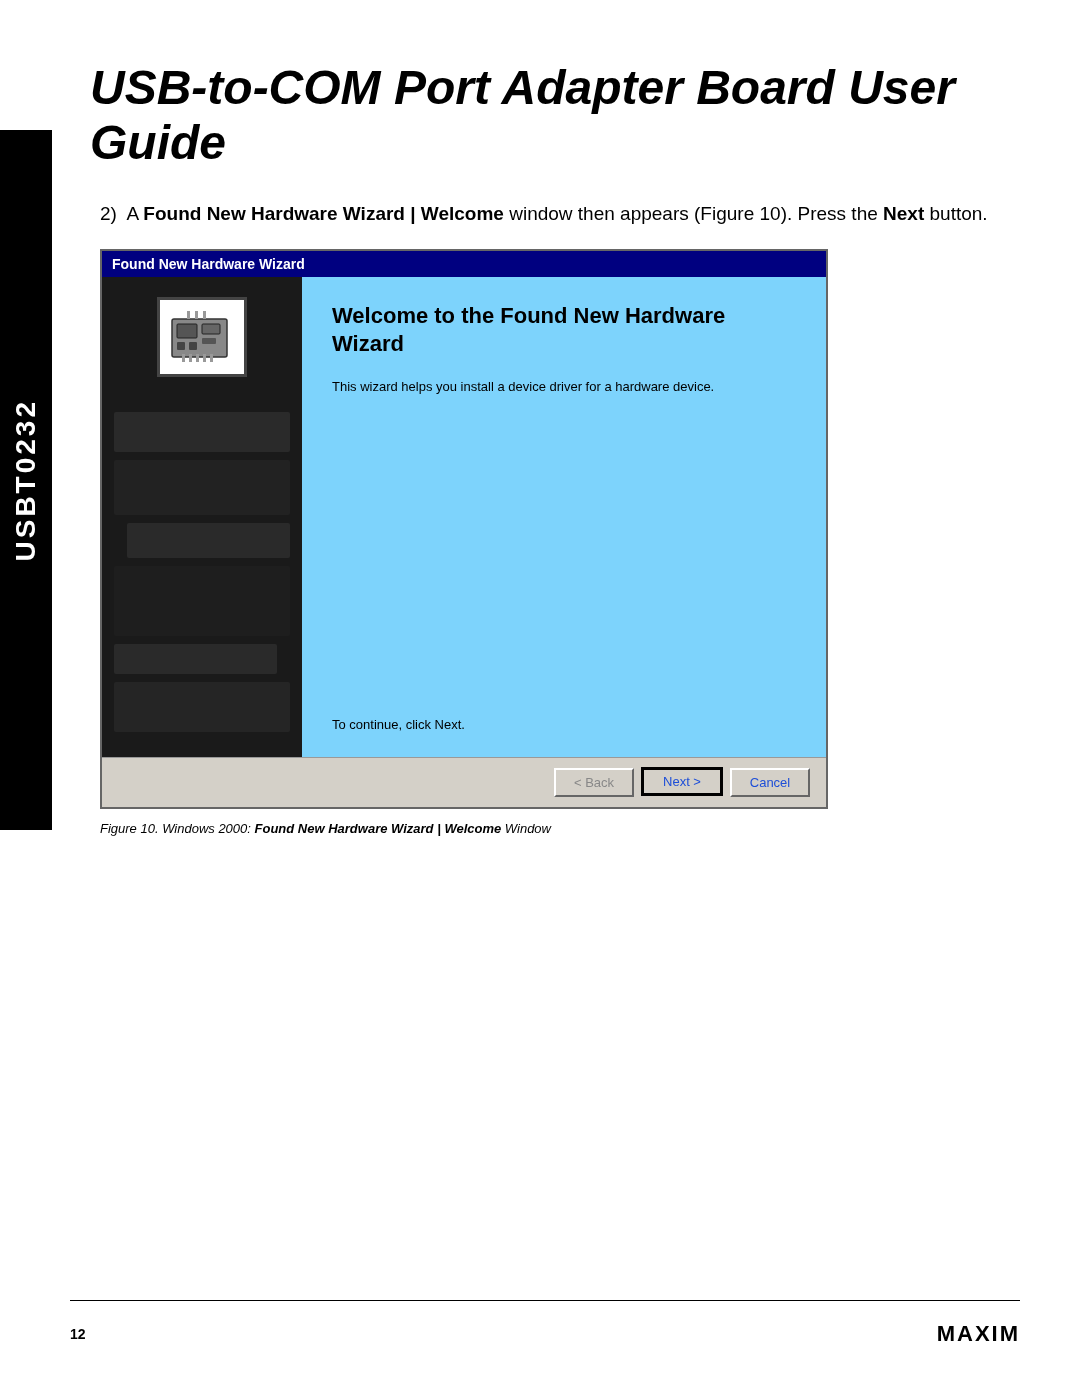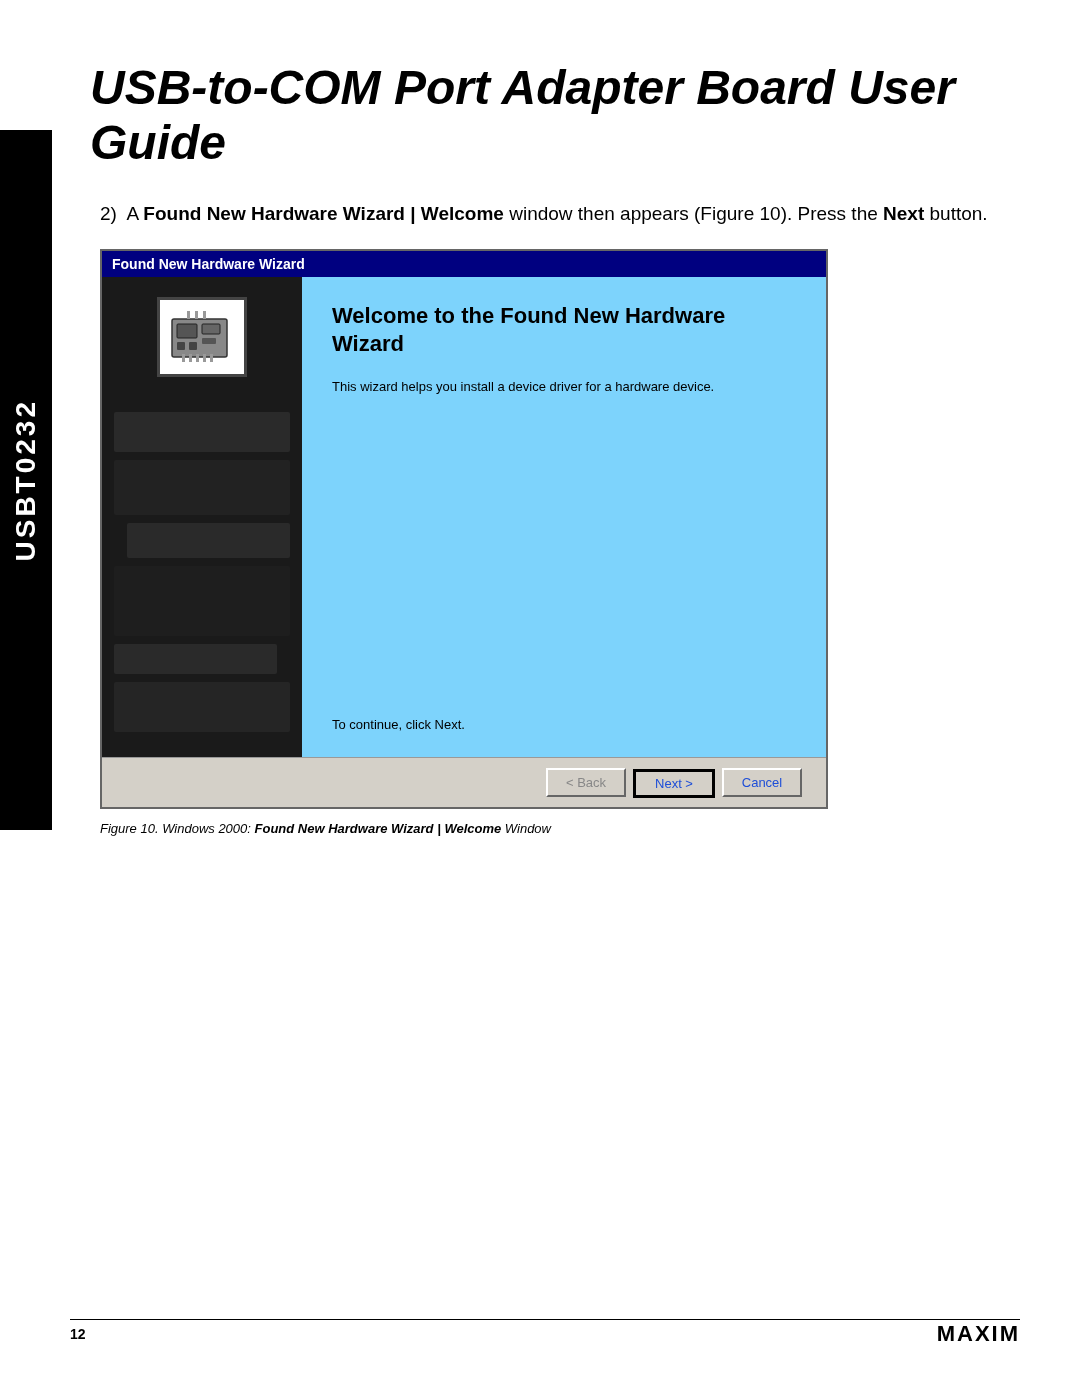--- a/index.html
+++ b/index.html
@@ -167,24 +167,24 @@
       color: #000;
       font-family: 'Tahoma', Arial, sans-serif;
       margin-top: auto;
       padding-top: 20px;
     }
 
     
     .dialog-button-row {
       background: #d4d0c8;
       border-top: 1px solid #999;
-      padding: 10px 24px;
+      padding: 10px 16px;
       display: flex;
       justify-content: flex-end;
-      align-items: flex-end;
+      align-items: flex-start;
       gap: 8px;
     }
 
     .dialog-btn {
       min-width: 80px;
       padding: 5px 16px;
       font-size: 13px;
       font-family: 'Tahoma', Arial, sans-serif;
       background: #d4d0c8;
       border: 2px solid;
@@ -222,21 +222,21 @@
     
     .page-footer {
       position: absolute;
       bottom: 50px;
       left: 70px;
       right: 60px;
       display: flex;
       justify-content: space-between;
       align-items: center;
       border-top: 1px solid #000;
-      padding-top: 1px;
+      padding-top: 20px;
     }
 
     .footer-page-num {
       font-size: 14px;
       font-weight: bold;
       color: #000;
     }
 
     .footer-brand {
       font-family: Arial Black, Arial, sans-serif;

